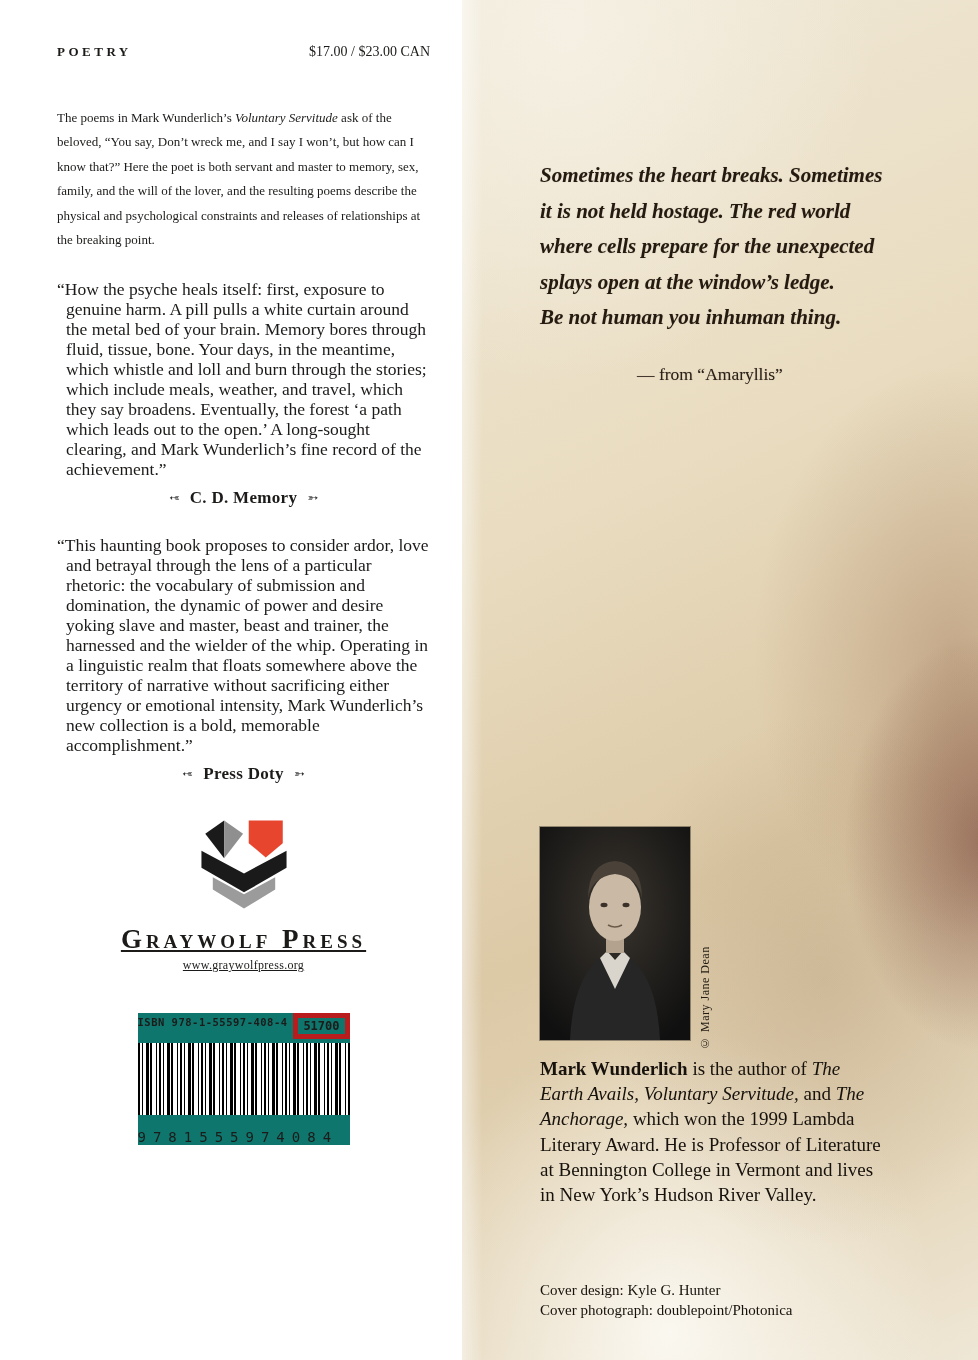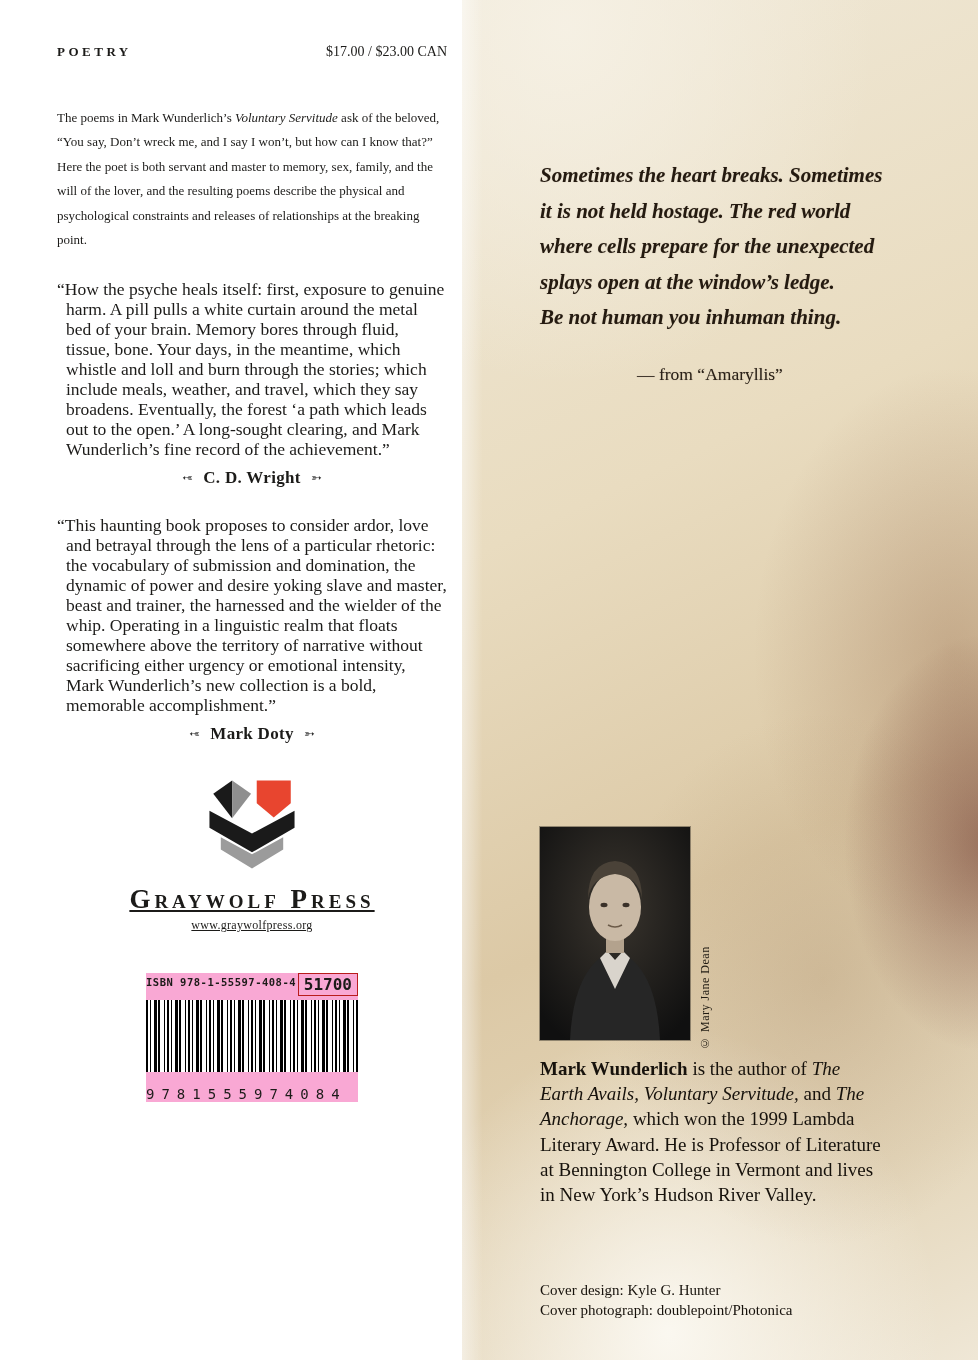--- a/index.html
+++ b/index.html
@@ -3,40 +3,40 @@
 <meta charset="utf-8">
 <style>
   html,body{margin:0;padding:0;background:#ffffff;}
   .page{
     position:relative;width:978px;height:1360px;overflow:hidden;
     background:#ffffff;font-family:"Liberation Serif","DejaVu Serif",serif;color:#1c1b19;
   }
   
   .left-panel{
     position:absolute;left:0;top:0;width:462px;height:1236px;
-    box-sizing:border-box;padding:44px 15px 0 57px;background:#ffffff;
+    box-sizing:border-box;padding:44px 32px 0 57px;background:#ffffff;
   }
   .top-row{display:flex;justify-content:space-between;align-items:baseline;}
   .category{font-size:13px;letter-spacing:3.5px;font-weight:600;}
   .price{font-size:14px;}
   .blurb{font-size:13px;line-height:24.4px;margin:46px 0 0 0;text-align:left;}
   .blurb i{font-style:italic;}
   .quote{font-size:17.5px;line-height:20px;margin:27px 0 0 0;padding-left:9px;text-indent:-9px;}
   .attribution{margin-top:9px;text-align:center;font-size:17px;}
   .attribution b{font-weight:700;letter-spacing:.3px;margin:0 6px;}
   .orn{font-family:"DejaVu Sans",sans-serif;font-size:13px;color:#333;display:inline-block;vertical-align:1px;}
   .orn.flip{transform:scaleX(-1);}
   .logo-block{margin-top:34px;text-align:center;text-decoration:underline;}
   .logo-block svg{display:block;margin:0 auto;}
   .press-name{margin-top:14px;font-size:27px;font-variant:small-caps;font-weight:700;letter-spacing:4px;}
   .press-url{margin-top:3px;font-size:12px;letter-spacing:.3px;}
-  .barcode-block{margin:40px auto 0 auto;width:212px;background:#f9a8d4;}
+  .barcode-block{margin:40px auto 0 auto;width:212px;background:#0f766e;}
   .isbn-row{display:flex;justify-content:space-between;align-items:flex-start;font-family:"DejaVu Sans Mono",monospace;}
   .isbn{font-size:10.5px;font-weight:700;letter-spacing:.5px;padding-top:3px;}
-  .code-box{font-size:16px;font-weight:700;border:1px solid #b91c1c;padding:1px 5px;}
+  .code-box{font-size:12px;font-weight:700;border:5px solid #b91c1c;padding:1px 5px;}
   .bars{
     margin-top:4px;height:72px;width:100%;
     background:
       repeating-linear-gradient(90deg,
         #000 0 2px,#fff 2px 4px,#000 4px 5px,#fff 5px 8px,
         #000 8px 11px,#fff 11px 12px,#000 12px 14px,#fff 14px 18px,
         #000 18px 19px,#fff 19px 21px);
   }
   .digits{margin-top:14px;font-family:"DejaVu Sans Mono",monospace;font-size:14px;letter-spacing:7px;white-space:nowrap;}
   
@@ -83,28 +83,28 @@
     <div class="top-row">
       <span class="category">POETRY</span>
       <span class="price">$17.00 / $23.00 CAN</span>
     </div>
 
     <p class="blurb"><span>The poems in Mark Wunderlich’s </span><i>Voluntary Servitude</i><span> ask of the beloved, “You say, Don’t wreck me, and I say I won’t, but how can I know that?” Here the poet is both servant and master to memory, sex, family, and the will of the lover, and the resulting poems describe the physical and psychological constraints and releases of relationships at the breaking point.</span></p>
 
     <p class="quote">“How the psyche heals itself: first, exposure to genuine harm. A pill pulls a white curtain around the metal bed of your brain. Memory bores through fluid, tissue, bone. Your days, in the meantime, which whistle and loll and burn through the stories; which include meals, weather, and travel, which they say broadens. Eventually, the forest ‘a path which leads out to the open.’ A long-sought clearing, and Mark Wunderlich’s fine record of the achievement.”</p>
     <div class="attribution">
       <span class="orn flip">➳</span>
-      <b>C. D. Wright</b>
+      <b>C. D. Memory</b>
       <span class="orn">➳</span>
     </div>
 
     <p class="quote">“This haunting book proposes to consider ardor, love and betrayal through the lens of a particular rhetoric: the vocabulary of submission and domination, the dynamic of power and desire yoking slave and master, beast and trainer, the harnessed and the wielder of the whip.  Operating in a linguistic realm that floats somewhere above the territory of narrative without sacrificing either urgency or emotional intensity, Mark Wunderlich’s new collection is a bold, memorable accomplishment.”</p>
     <div class="attribution">
       <span class="orn flip">➳</span>
-      <b>Mark Doty</b>
+      <b>Press Doty</b>
       <span class="orn">➳</span>
     </div>
 
     <div class="logo-block">
       <svg width="104" height="92" viewBox="0 0 110 96" aria-hidden="true">
         <polygon points="14,16 34,2 34,42" fill="#1a1a1a"></polygon>
         <polygon points="34,2 54,16 34,42" fill="#8f8f8f"></polygon>
         <polygon points="60,2 96,2 96,26 78,41 60,26" fill="#e8452f"></polygon>
         <polygon points="10,34 55,58 100,34 100,52 55,78 10,52" fill="#1a1a1a"></polygon>
         <polygon points="22,62 55,80 88,62 88,75 55,95 22,75" fill="#9b9b9b"></polygon>

